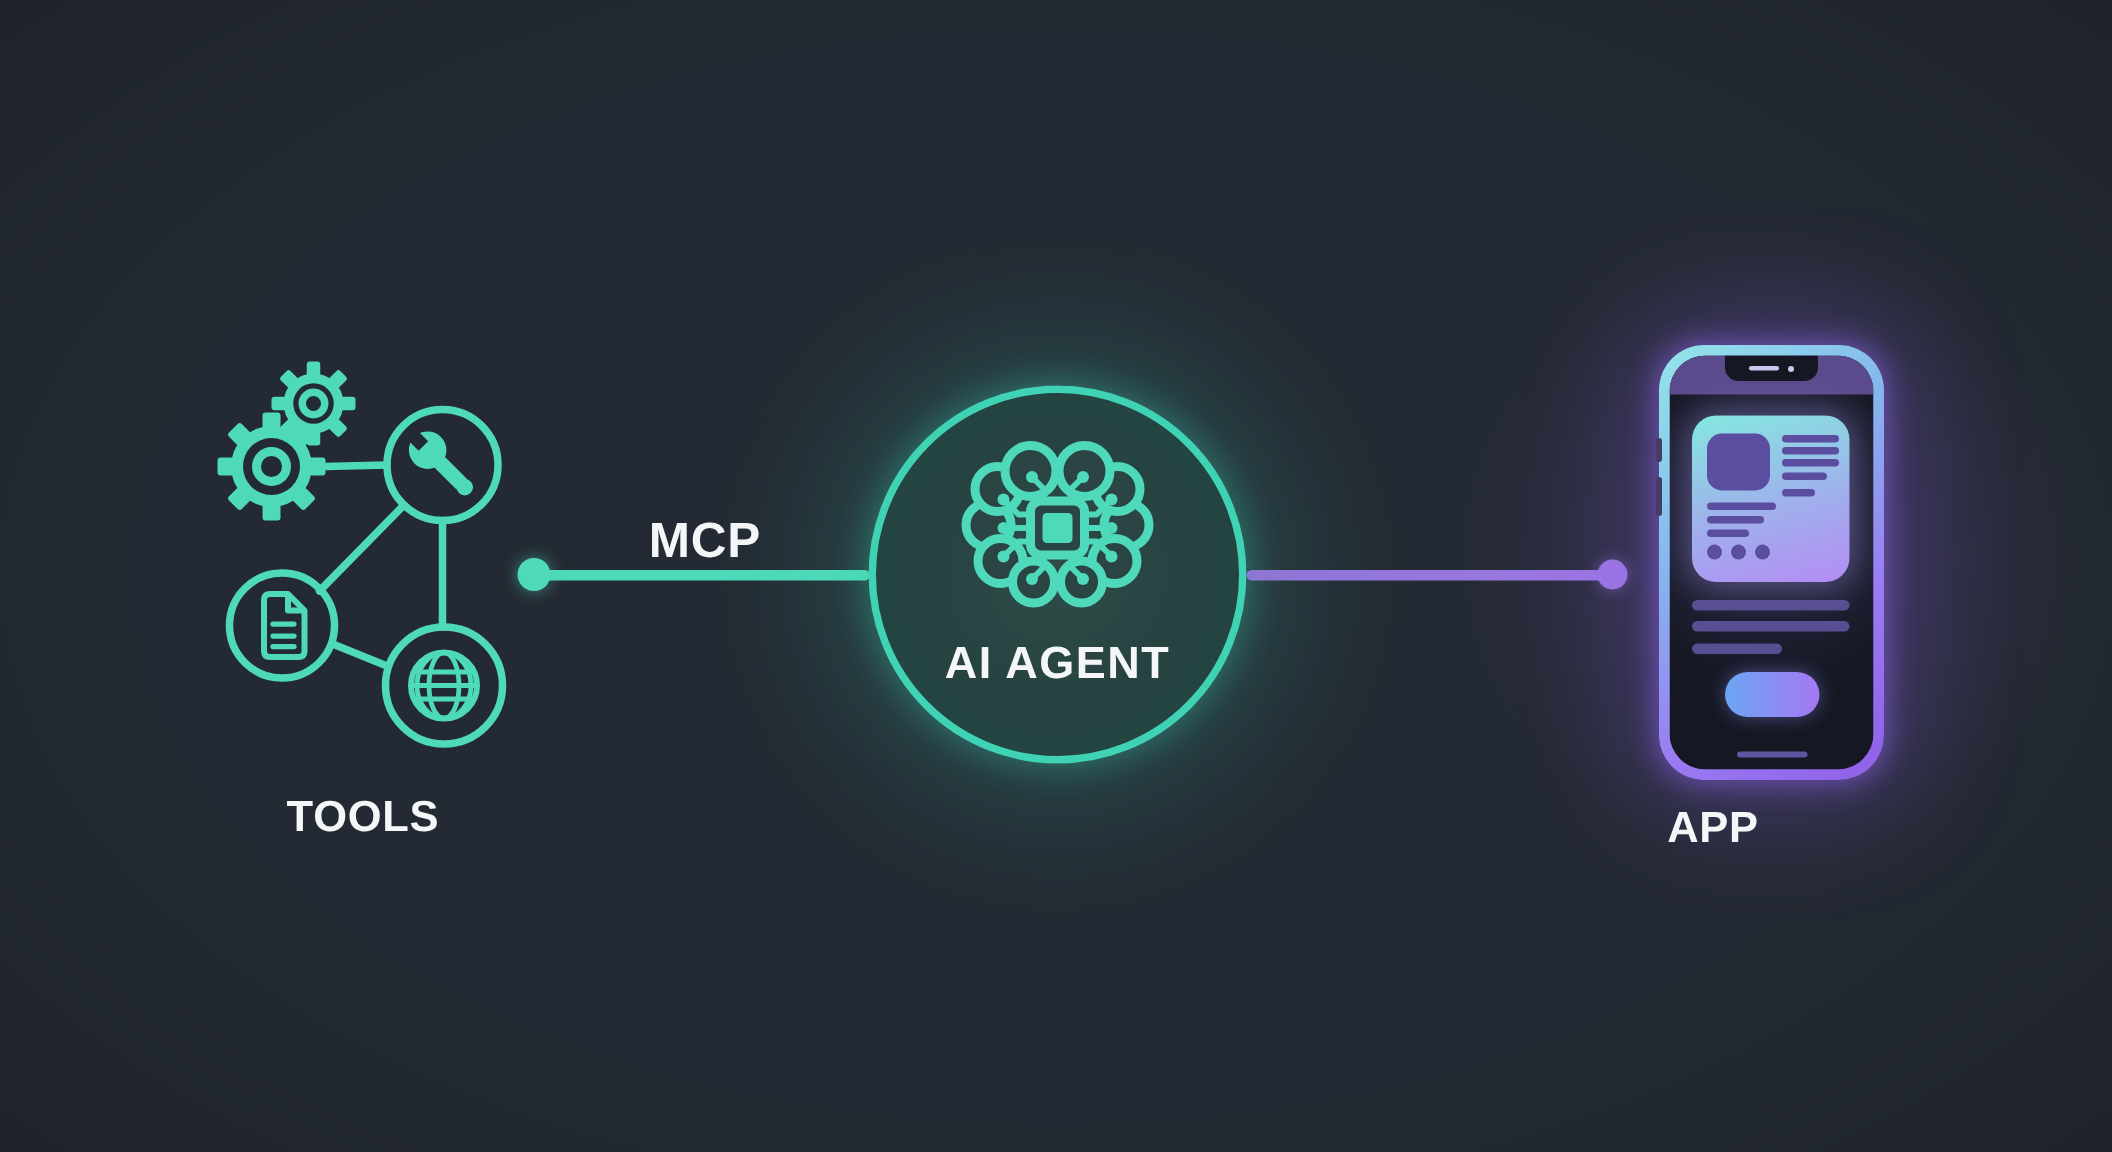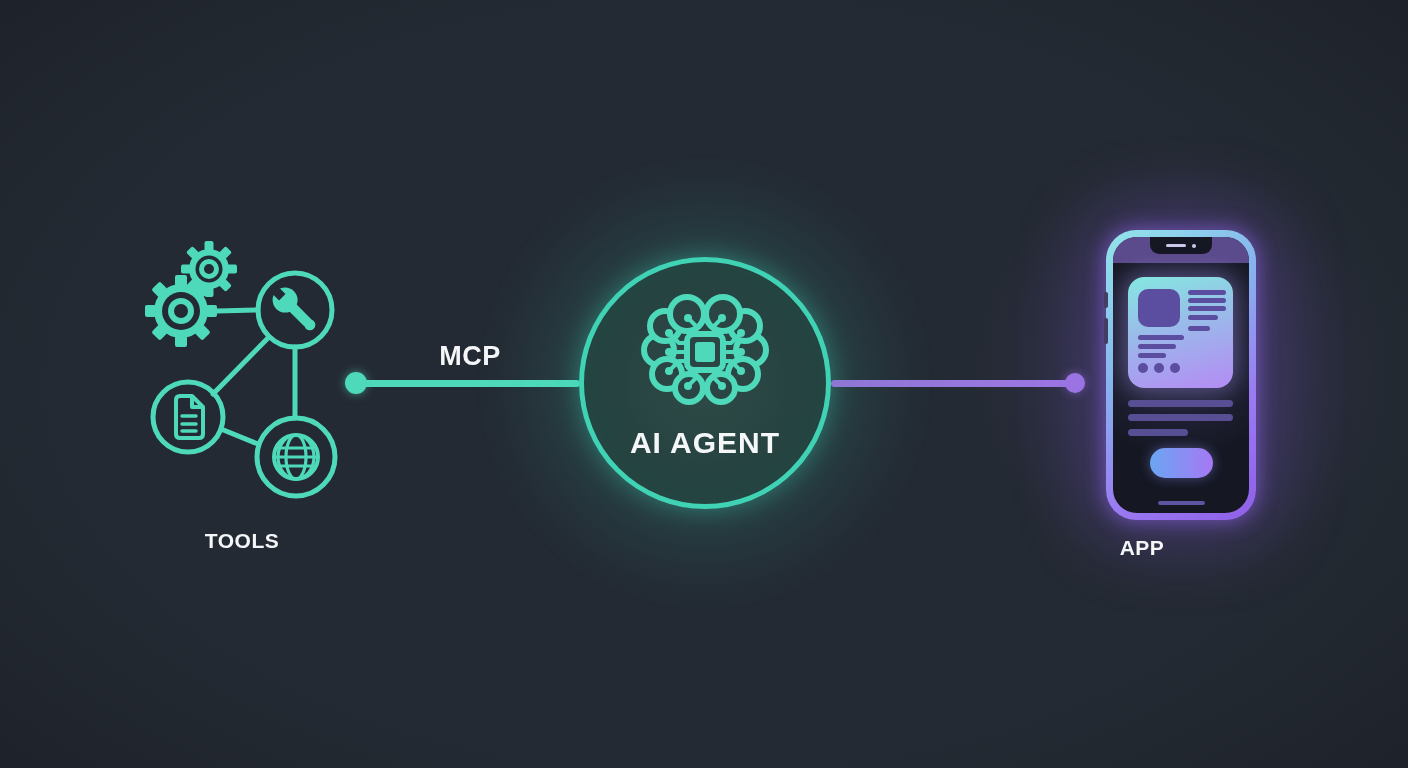--- a/index.html
+++ b/index.html
@@ -13,22 +13,22 @@
       radial-gradient(circle 300px at 1180px 370px, rgba(146,98,245,0.16), transparent 70%),
       radial-gradient(ellipse 1100px 650px at 704px 384px, transparent 55%, rgba(8,10,14,0.30) 100%),
       var(--background,#242a33);
   }
 
   .label {
     position:absolute; color:var(--text,#f4f6f8); font-weight:700;
     text-align:center; letter-spacing:0.5px; white-space:nowrap;
     transform:translateX(-50%);
   }
-  .label.node-label { font-size:21px; }
-  .label.edge-label { font-size:27px;text-align:center; }
+  .label.node-label { font-size:29px; }
+  .label.edge-label { font-size:33px;text-align:center; }
 
   
   .edge { position:absolute; height:7px; border-radius:4px; }
   .edge.mcp { left:356px; top:380px; width:224px; background:var(--teal,#4ed9bb); }
   .edge.functions { left:831px; top:380px; width:238px;
     background:linear-gradient(90deg, var(--purple-line,#8e76d4), var(--purple-dot,#9d77e3)); }
   .edge-dot { position:absolute; border-radius:50%; }
   .edge-dot.mcp-dot { left:345px; top:372px; width:22px; height:22px;
     background:var(--teal,#4ed9bb); box-shadow:0 0 10px rgba(78,217,187,.55); }
   .edge-dot.fn-dot { left:1065px; top:373px; width:20px; height:20px;

